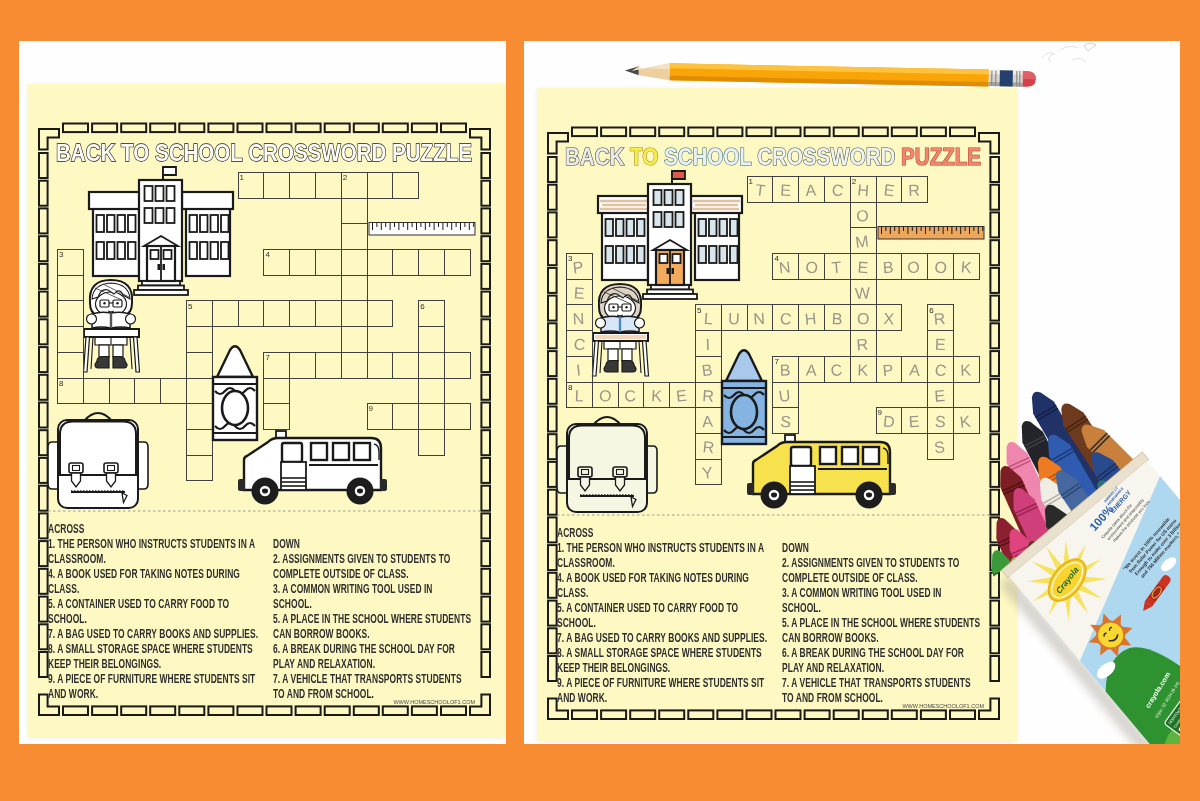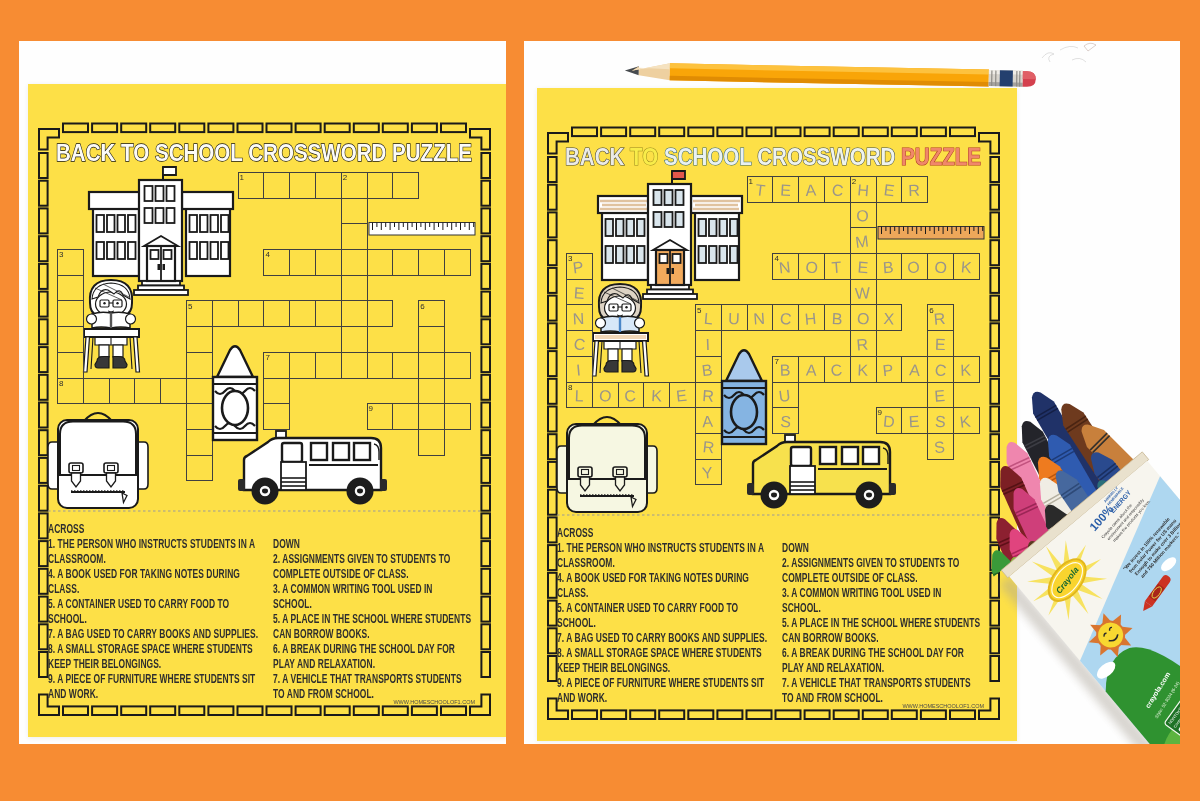--- a/index.html
+++ b/index.html
@@ -1,19 +1,19 @@
 <!DOCTYPE html>
 <html><head><meta charset="utf-8">
 <style>
 html,body{margin:0;padding:0;}
 body{width:1200px;height:801px;position:relative;background:#fff;overflow:hidden;
      font-family:"Liberation Sans", sans-serif;}
 .abs{position:absolute;}
 .panel{position:absolute;background:#fefefe;}
-.sheet{position:absolute;width:480px;height:653px;background:#fde047;
+.sheet{position:absolute;width:480px;height:653px;background:#fef9c3;
        box-shadow:0 1px 5px rgba(0,0,0,0.07);}
 .sheet svg{position:absolute;left:0;top:0;}
 .clues{position:absolute;width:320px;font-size:13.5px;line-height:15px;font-weight:bold;
        color:#2e2e2e;transform:scaleX(0.625);transform-origin:0 0;letter-spacing:0.1px;
        font-family:"Liberation Sans", sans-serif;white-space:nowrap;}
 .frame{position:absolute;background:#f78c33;z-index:30;}
 </style></head>
 <body>
 <div class="panel" style="left:19px;top:41px;width:487px;height:703px;"></div>
 <div class="panel" style="left:524px;top:41px;width:656px;height:703px;"></div>

